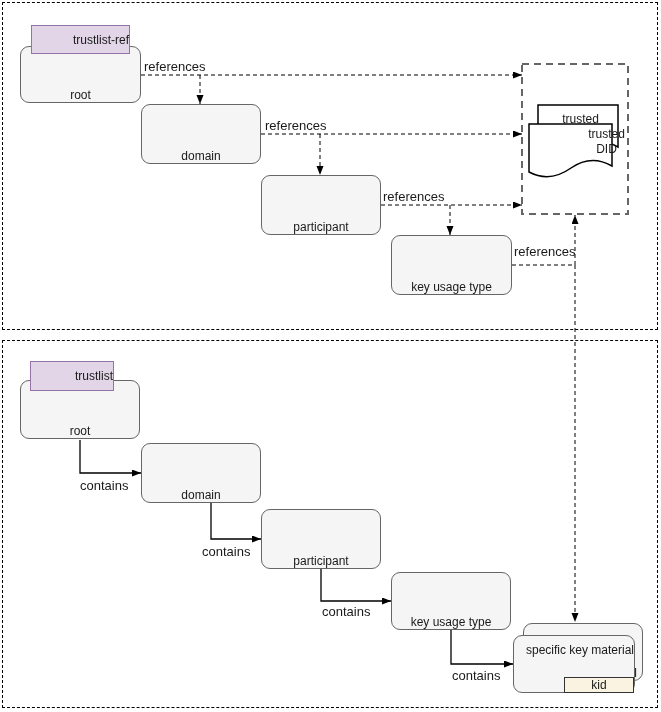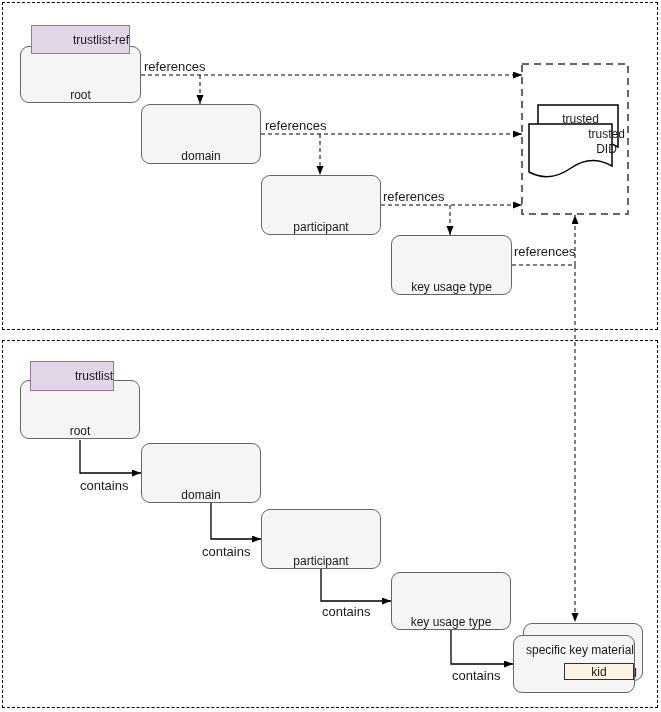--- a/index.html
+++ b/index.html
@@ -54,21 +54,21 @@
   .card-back{
     left:523px;top:623px;width:120px;height:58px;z-index:2;
     overflow:hidden;white-space:nowrap;
   }
   .card-front{
     left:513px;top:635px;width:122px;height:58px;z-index:3;
     flex-direction:column;justify-content:flex-start;
     padding-top:7px;
   }
   .kid-badge{
-    margin-top:6px;
+    margin-top:20px;
     width:68px;height:15px;
     background:var(--kid-fill,#faf3e2);
     border:1px solid #333;
     display:flex;align-items:center;justify-content:center;
     font-size:12px;
   }
 
   .doc-label{
     position:absolute;
     font-size:12px;

